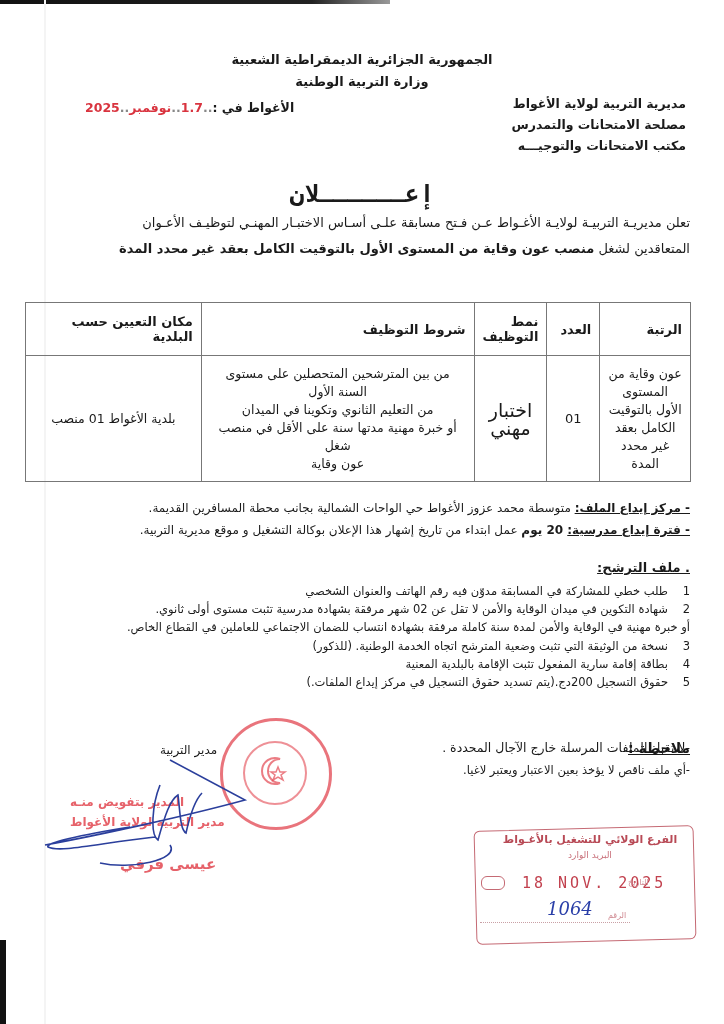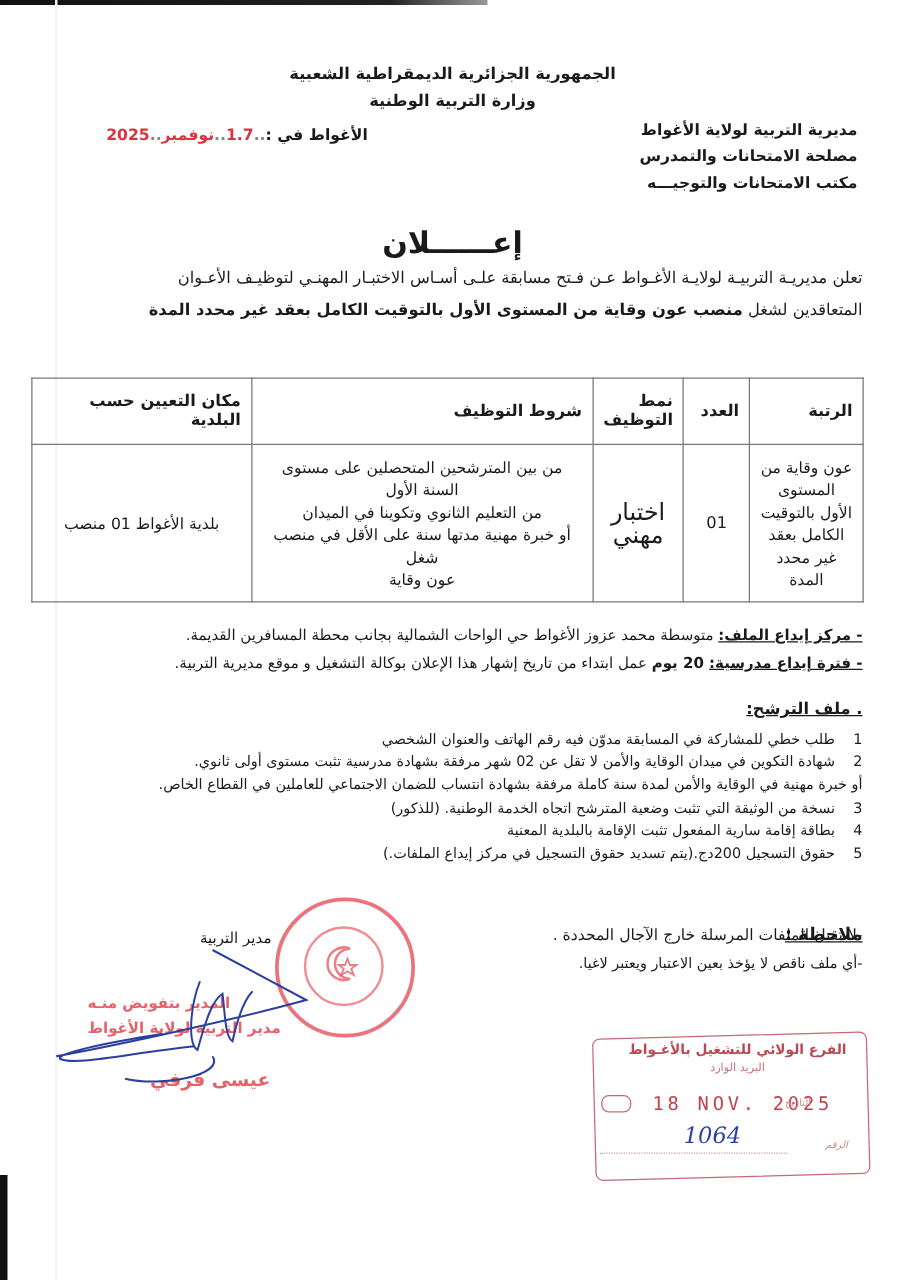--- a/index.html
+++ b/index.html
@@ -25,21 +25,21 @@
   .rtl { direction: rtl; }
 
   .rep-line { left: 180px; width: 364px; text-align: center; font-weight: bold; font-size: 13px; }
   .dir-line { right: 38px; text-align: right; font-weight: bold; font-size: 12.5px; direction: rtl; white-space: nowrap; }
   .date-wrap { left: 85px; top: 100px; direction: rtl; font-weight: bold; font-size: 12.5px; white-space: nowrap; }
   .date-wrap .date-red { color: #d9343f; font-weight: bold; }
   .date-wrap .dots { color: #888; letter-spacing: 1px; }
 
   .title {
     left: 262px; top: 180px; width: 200px; text-align: center;
-    font-size: 24px; font-weight: bold; direction: rtl; letter-spacing: 0;
+    font-size: 24px; font-weight: bold; direction: rtl; letter-spacing: 0; font-family: Liberation Mono, monospace;
   }
   .intro1 { right: 34px; top: 215px; width: 660px; direction: rtl; text-align: right; font-size: 13px; white-space: nowrap; }
   .intro2 { right: 34px; top: 241px; width: 660px; direction: rtl; text-align: right; font-size: 13px; white-space: nowrap; }
   .intro2 b { font-weight: bold; }
 
   table.jobs {
     position: absolute; left: 25px; top: 302px; width: 666px; height: 180px;
     border-collapse: collapse; direction: rtl; font-size: 12.5px;
   }
   table.jobs th, table.jobs td {
@@ -85,21 +85,21 @@
   .seal-name { left: 120px; top: 855px; color: rgba(226,70,80,0.85); font-weight: bold; font-size: 15px; direction: rtl; }
 
   .stamp-rect {
     left: 475px; top: 828px; width: 218px; height: 112px;
     border: 1.5px solid #c56a74; border-radius: 6px; transform: rotate(-1.5deg);
   }
   .stamp-head { left: 495px; top: 833px; width: 190px; direction: rtl; text-align: center; color: #b84a56; font-size: 11px; font-weight: bold; }
   .stamp-sub { left: 495px; top: 850px; width: 190px; direction: rtl; text-align: center; color: #c9707a; font-size: 9px; }
   .stamp-date { left: 522px; top: 874px; color: #c2414e; font-size: 15px; letter-spacing: 3px; font-family: "DejaVu Sans Mono", monospace; }
   .stamp-datelbl { left: 628px; top: 878px; color: #d08a92; font-size: 8px; direction: rtl; }
-  .stamp-reflbl { left: 660px; top: 911px; color: #d08a92; font-size: 8px; direction: rtl; font-style: italic; }
+  .stamp-reflbl { left: 608px; top: 911px; color: #d08a92; font-size: 8px; direction: rtl; }
   .stamp-ref { left: 547px; top: 898px; color: #2a3fa8; font-size: 18px; font-style: italic; font-family: "DejaVu Serif", serif; }
   .stamp-logo { left: 481px; top: 876px; width: 22px; height: 12px; border: 1px solid #c56a74; border-radius: 6px; }
   .stamp-line { left: 480px; top: 922px; width: 150px; height: 0; border-top: 1px dotted #c9a0a5; }
 </style>
 </head>
 <body>
 
 <div class="top-strip"></div>
 <div class="page-shade"></div>
 <div class="left-strip"></div>

